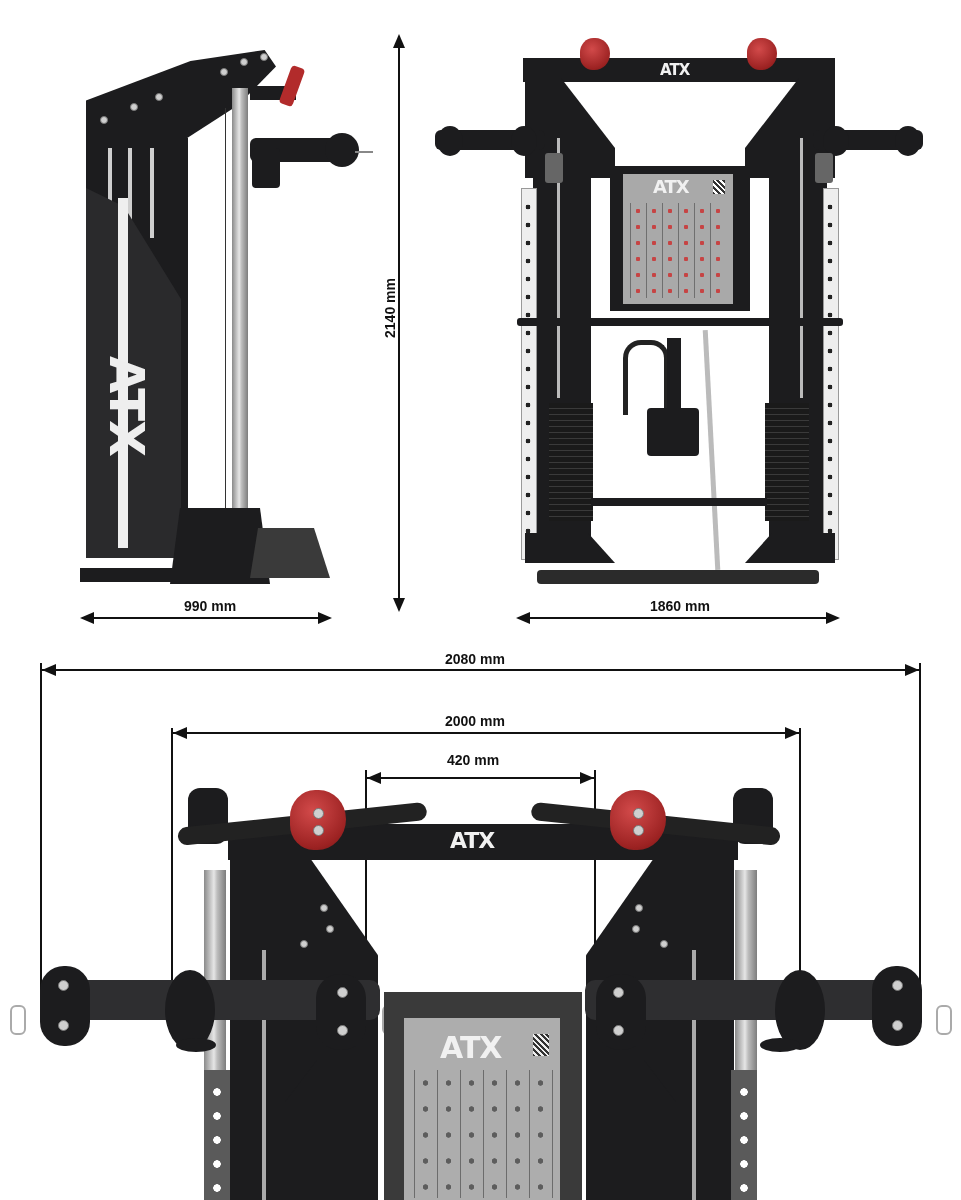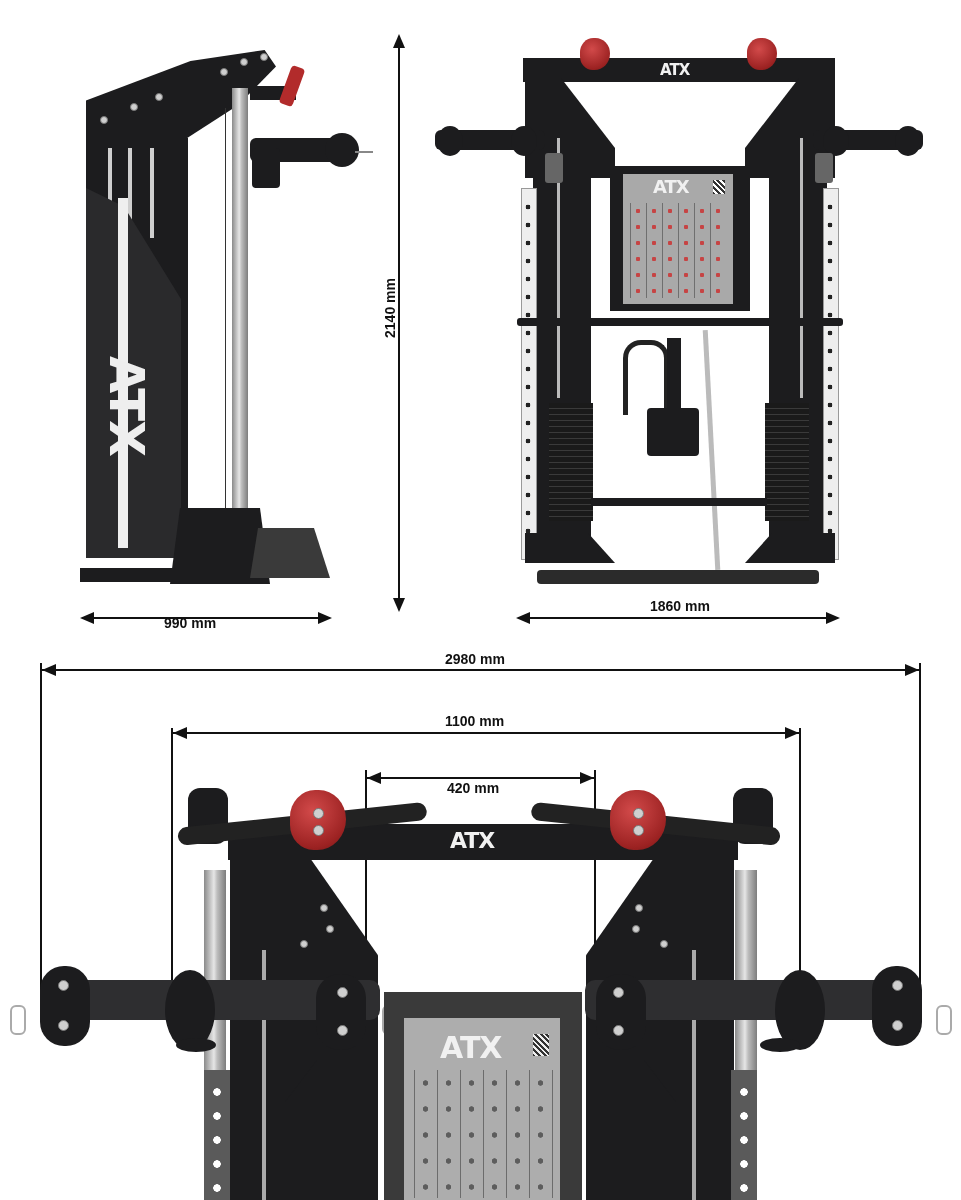--- a/index.html
+++ b/index.html
@@ -65,21 +65,21 @@
 </div>
 
 <div>
   <div class="abs" style="left:86px;top:617px;width:240px;height:2px;background:#111;"></div>
   <svg class="abs" style="left:80px;top:612px" width="14" height="12">
       <polygon points="0,6 14,0 14,12" fill="#111"></polygon>
     </svg>
   <svg class="abs" style="left:318px;top:612px" width="14" height="12">
       <polygon points="14,6 0,0 0,12" fill="#111"></polygon>
     </svg>
-  <div class="dimlabel" style="left:164px;top:598px;margin-top:17px;">990 mm</div>
+  <div class="dimlabel" style="left:184px;top:598px;">990 mm</div>
 </div>
 
 <div class="abs" style="left:425px;top:38px;width:510px;height:550px;">
 
   <div class="abs blk" style="left:98px;top:20px;width:312px;height:24px;"></div>
   <div class="abs logo" style="left:235px;top:23px;font-size:15px;">ATX</div>
   <div class="redgrip" style="left:155px;top:0;width:30px;height:32px;"></div>
   <div class="redgrip" style="left:322px;top:0;width:30px;height:32px;"></div>
 
   <div class="abs blk" style="left:100px;top:40px;width:90px;height:100px;clip-path:polygon(0 0,40% 0,100% 70%,100% 100%,0 100%);"></div>
@@ -139,47 +139,47 @@
 <div>
   <div class="abs" style="left:40px;top:663px;width:2px;height:357px;background:#111;"></div>
   <div class="abs" style="left:919px;top:663px;width:2px;height:357px;background:#111;"></div>
   <div class="abs" style="left:42px;top:669px;width:877px;height:2px;background:#111;"></div>
   <svg class="abs" style="left:42px;top:664px" width="14" height="12">
       <polygon points="0,6 14,0 14,12" fill="#111"></polygon>
     </svg>
   <svg class="abs" style="left:905px;top:664px" width="14" height="12">
       <polygon points="14,6 0,0 0,12" fill="#111"></polygon>
     </svg>
-  <div class="dimlabel" style="left:445px;top:651px;">2980 mm</div>
+  <div class="dimlabel" style="left:445px;top:651px;">2080 mm</div>
 </div>
 
 <div>
   <div class="abs" style="left:171px;top:728px;width:2px;height:300px;background:#111;"></div>
   <div class="abs" style="left:799px;top:728px;width:2px;height:300px;background:#111;"></div>
   <div class="abs" style="left:173px;top:732px;width:626px;height:2px;background:#111;"></div>
   <svg class="abs" style="left:173px;top:727px" width="14" height="12">
       <polygon points="0,6 14,0 14,12" fill="#111"></polygon>
     </svg>
   <svg class="abs" style="left:785px;top:727px" width="14" height="12">
       <polygon points="14,6 0,0 0,12" fill="#111"></polygon>
     </svg>
-  <div class="dimlabel" style="left:445px;top:713px;">1100 mm</div>
+  <div class="dimlabel" style="left:445px;top:713px;">2000 mm</div>
 </div>
 
 <div>
   <div class="abs" style="left:365px;top:770px;width:2px;height:250px;background:#111;"></div>
   <div class="abs" style="left:594px;top:770px;width:2px;height:250px;background:#111;"></div>
   <div class="abs" style="left:367px;top:777px;width:227px;height:2px;background:#111;"></div>
   <svg class="abs" style="left:367px;top:772px" width="14" height="12">
       <polygon points="0,6 14,0 14,12" fill="#111"></polygon>
     </svg>
   <svg class="abs" style="left:580px;top:772px" width="14" height="12">
       <polygon points="14,6 0,0 0,12" fill="#111"></polygon>
     </svg>
-  <div class="dimlabel" style="left:447px;top:780px;">420 mm</div>
+  <div class="dimlabel" style="left:447px;top:752px;">420 mm</div>
 </div>
 
 <div class="abs" style="left:0;top:780px;width:961px;height:420px;">
 
   <div class="abs blk" style="left:188px;top:8px;width:40px;height:56px;border-radius:12px;"></div>
   <div class="abs blk" style="left:733px;top:8px;width:40px;height:56px;border-radius:12px;"></div>
 
   <div class="abs blk" style="left:228px;top:44px;width:510px;height:36px;"></div>
   <div class="abs" style="left:178px;top:48px;width:250px;height:18px;background:#222;border-radius:9px;transform:rotate(-6deg);transform-origin:left center;"></div>
   <div class="abs" style="left:530px;top:48px;width:250px;height:18px;background:#222;border-radius:9px;transform:rotate(6deg);transform-origin:right center;"></div>

